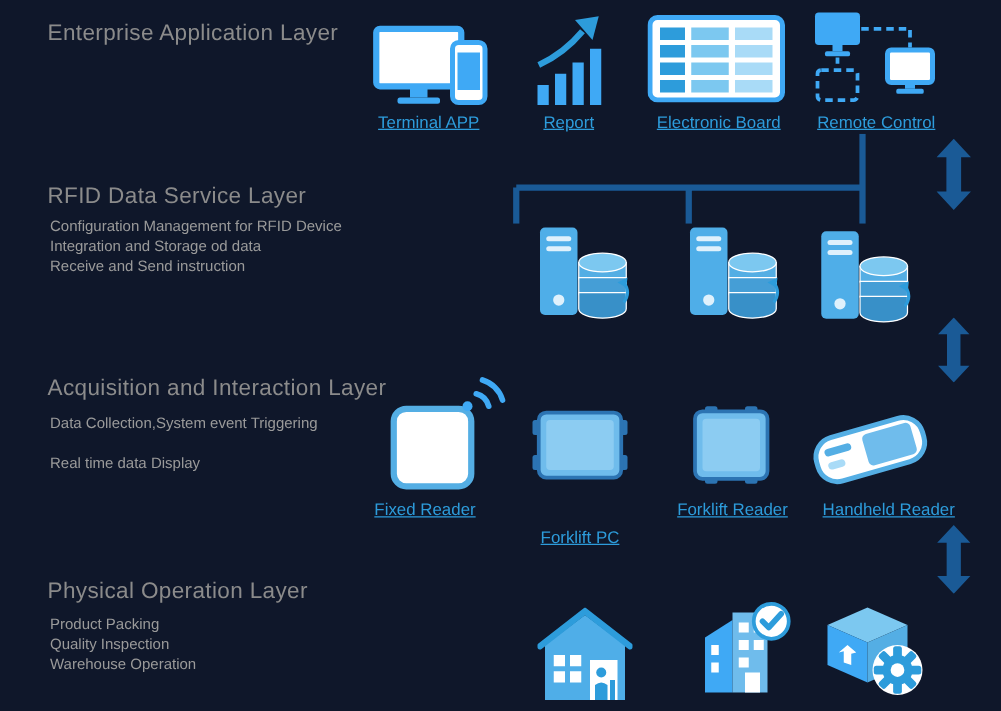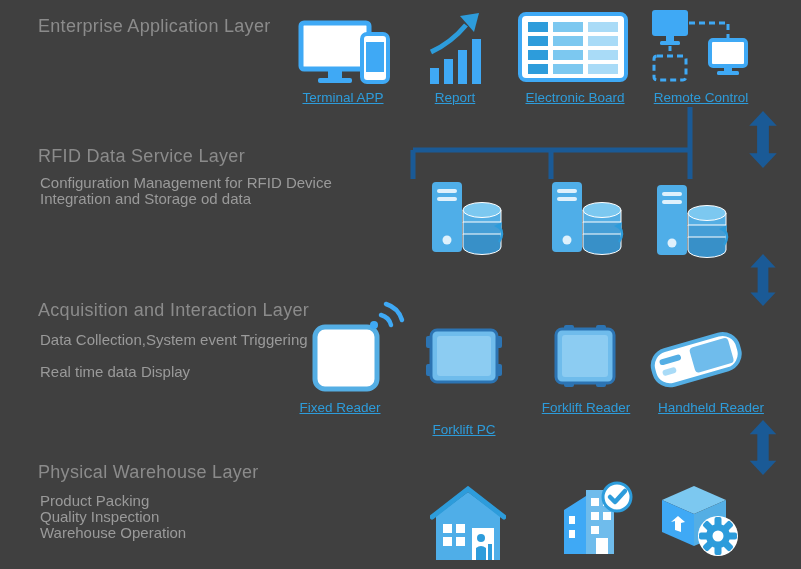--- a/index.html
+++ b/index.html
@@ -1,19 +1,19 @@
 <!DOCTYPE html>
 <html><head>
 <meta charset="utf-8">
 <style>
   * { margin:0; padding:0; box-sizing:border-box; }
   html,body { background:#ffffff; font-family:"Liberation Sans", sans-serif; }
-  .canvas { position:relative; width:801px; height:569px; background:#404040; overflow:hidden; }
+  .canvas { position:relative; width:801px; height:569px; background:#0f172a; overflow:hidden; }
   .layer-title { position:absolute; left:38px; color:#8b8b8b; font-size:18px; font-weight:400; letter-spacing:.3px; white-space:nowrap; }
-  .sub { position:absolute; left:40px; color:#9a9a9a; font-size:15px; white-space:nowrap; }
+  .sub { position:absolute; left:40px; color:#9a9a9a; font-size:12px; white-space:nowrap; }
   .icon { position:absolute; line-height:0; }
   .icon-label { position:absolute; color:#2d9cdb; font-size:13.5px; text-align:center; white-space:nowrap;text-decoration:underline; }
   .connector, .arrow { position:absolute; line-height:0; }
 </style>
 </head>
 <body>
 
 <div class="canvas">
 
   <div class="layer-title" style="top:16px">Enterprise Application Layer</div>
@@ -85,20 +85,21 @@
   <svg class="arrow" style="left:749px;top:254px" width="28" height="52" viewBox="0 0 28 58">
     <path d="M14 0 L28 15 H20 V43 H28 L14 58 L0 43 H8 V15 H0 Z" fill="#1A5A96"></path>
   </svg>
   <svg class="arrow" style="left:749px;top:420px" width="28" height="55" viewBox="0 0 28 58">
     <path d="M14 0 L28 15 H20 V43 H28 L14 58 L0 43 H8 V15 H0 Z" fill="#1A5A96"></path>
   </svg>
 
   <div class="layer-title" style="top:146px">RFID Data Service Layer</div>
   <div class="sub" style="top:174px">Configuration Management for RFID Device</div>
   <div class="sub" style="top:190px">Integration and Storage od data</div>
+  <div class="sub" style="top:206px">Receive and Send instruction</div>
 
   <div class="icon" style="left:430px;top:180px">
     <svg width="75" height="78" viewBox="0 0 75 78">
       <rect x="2" y="2" width="30" height="70" rx="4" fill="#4FAEE8"></rect>
       <rect x="7" y="9" width="20" height="4" rx="2" fill="#DFF1FC"></rect>
       <rect x="7" y="17" width="20" height="4" rx="2" fill="#DFF1FC"></rect>
       <circle cx="17" cy="60" r="4.5" fill="#DFF1FC"></circle>
       <path d="M33 30 v12 a19 7.5 0 0 0 38 0 v-12 z" fill="#54AEE4" stroke="#fff" stroke-width="1"></path>
       <path d="M33 42 v12 a19 7.5 0 0 0 38 0 v-12 z" fill="#459ED6" stroke="#fff" stroke-width="1"></path>
       <path d="M33 54 v13 a19 7.5 0 0 0 38 0 v-13 z" fill="#3890C8" stroke="#fff" stroke-width="1"></path>
@@ -179,21 +180,21 @@
       <g transform="rotate(-16 47 45)">
         <rect x="4" y="28" width="88" height="36" rx="16" fill="#fff" stroke="#54AEE4" stroke-width="4"></rect>
         <rect x="44" y="33" width="40" height="26" rx="4" fill="#6FBCEC"></rect>
         <rect x="12" y="36" width="22" height="6" rx="3" fill="#54AEE4"></rect>
         <rect x="12" y="47" width="14" height="6" rx="3" fill="#A9DBF7"></rect>
       </g>
     </svg>
   </div>
   <div class="icon-label" style="left:646px;top:400px;width:130px">Handheld Reader</div>
 
-  <div class="layer-title" style="top:462px">Physical Warehouse Layer</div>
+  <div class="layer-title" style="top:462px">Physical Operation Layer</div>
   <div class="sub" style="top:492px">Product Packing</div>
   <div class="sub" style="top:508px">Quality Inspection</div>
   <div class="sub" style="top:524px">Warehouse Operation</div>
 
   <div class="icon" style="left:430px;top:486px">
     <svg width="76" height="76" viewBox="0 0 76 76">
       <path d="M6 30 L38 6 L70 30 V74 H6 Z" fill="#4FAEE8"></path>
       <path d="M2 31 L38 3 L74 31" stroke="#2D9CDB" stroke-width="5" fill="none" stroke-linecap="round"></path>
       <rect x="13" y="38" width="9" height="9" fill="#fff"></rect>
       <rect x="26" y="38" width="9" height="9" fill="#fff"></rect>

